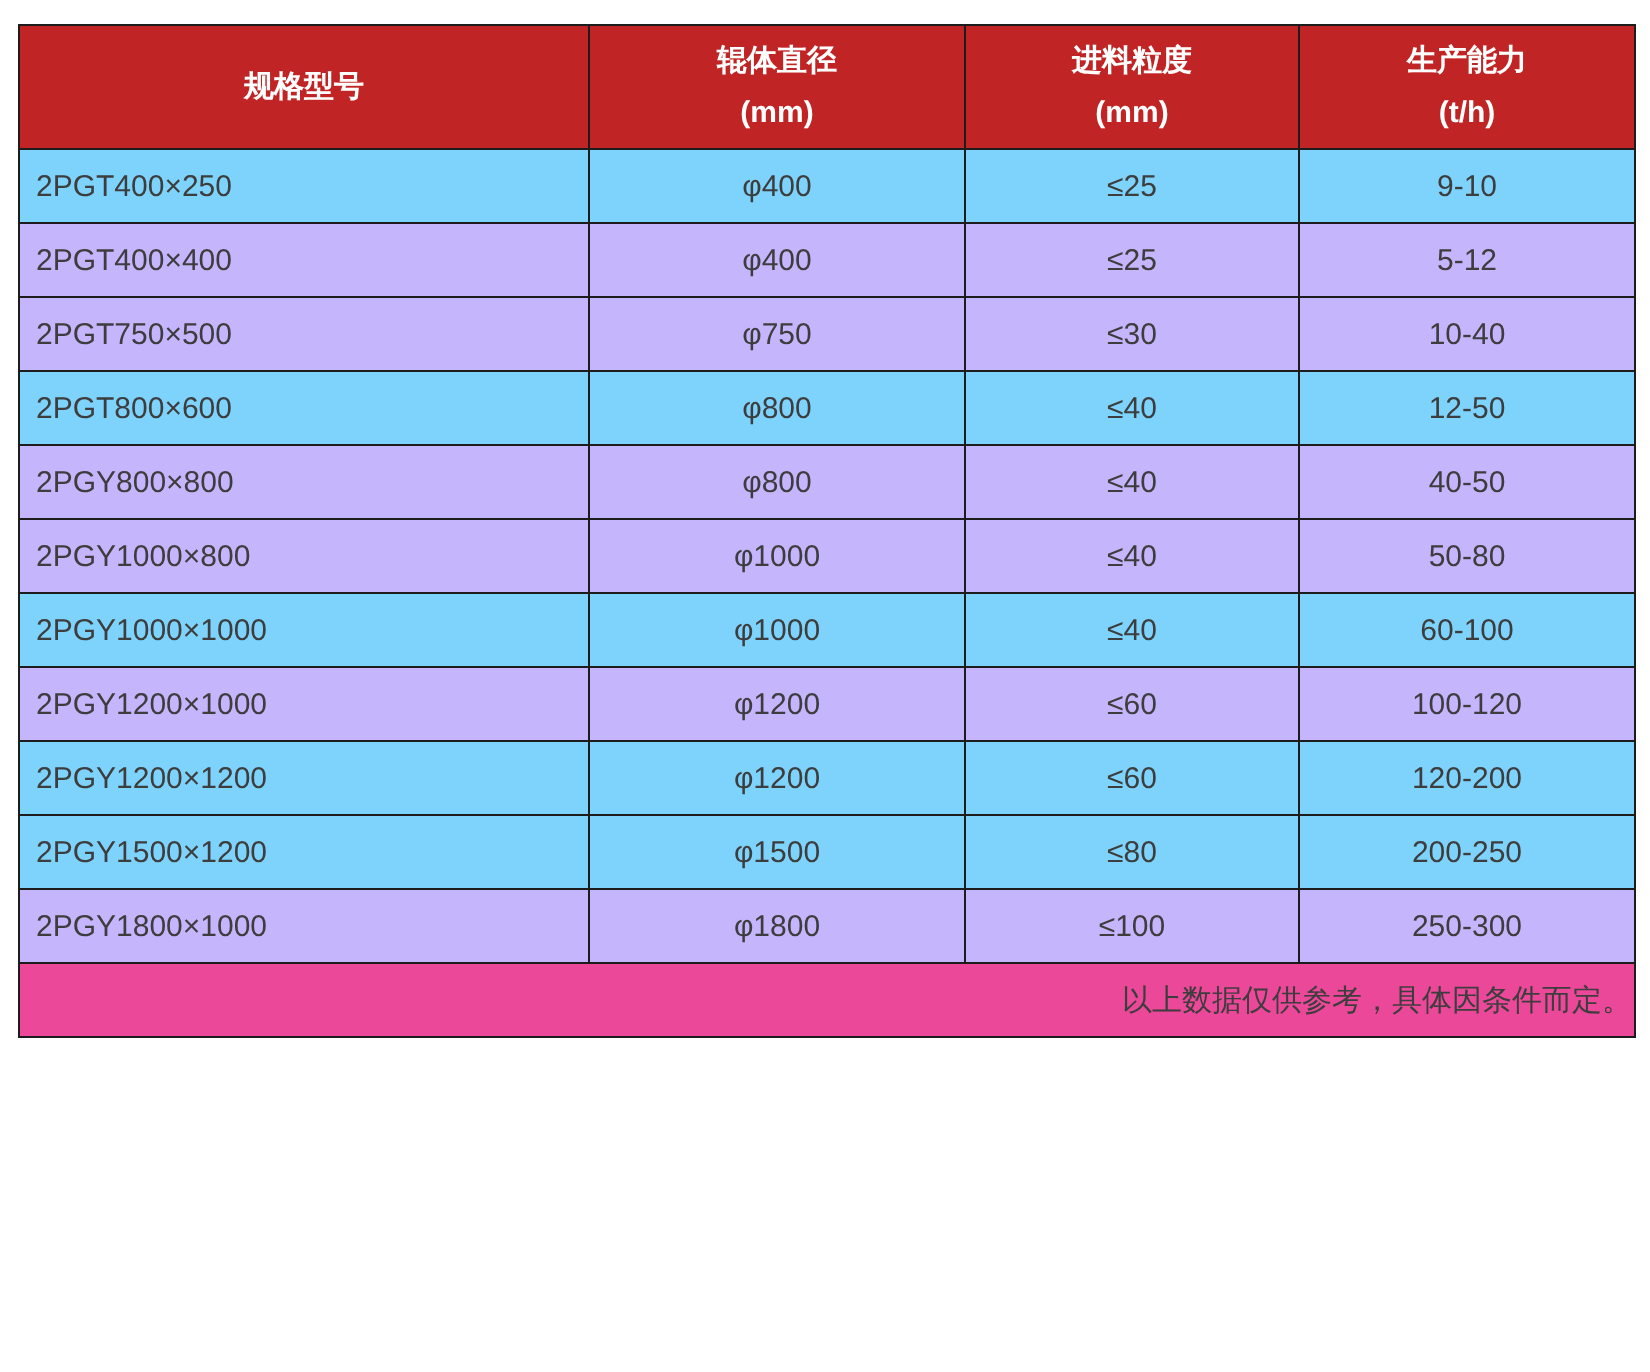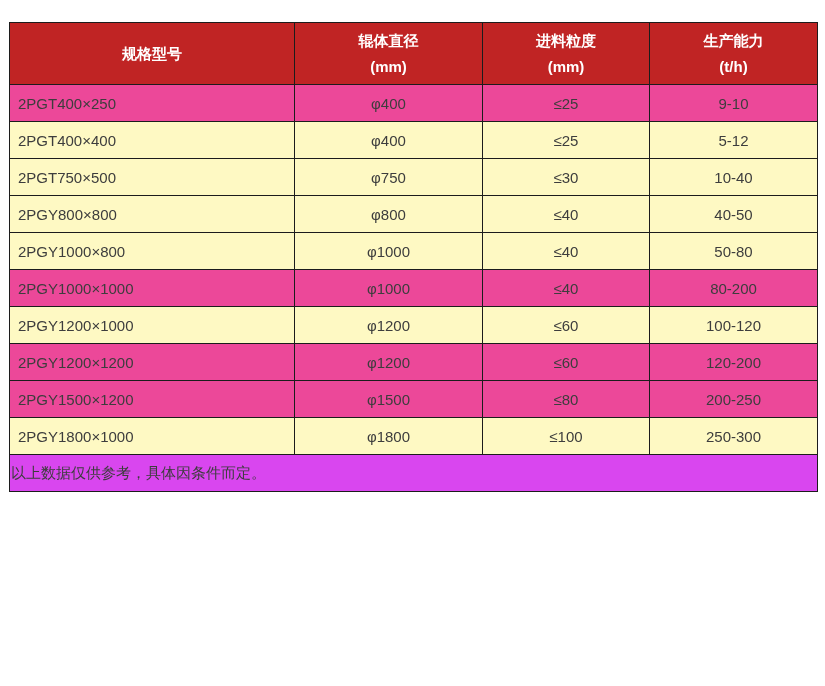--- a/index.html
+++ b/index.html
@@ -6,21 +6,21 @@
     margin: 0;
     padding: 0;
     background: #ffffff;
     font-family: "Liberation Sans", "DejaVu Sans", sans-serif;
   }
   .page {
     width: 825px;
     height: 686px;
     background: #ffffff;
     box-sizing: border-box;
-    padding: 22px 8px 0 9px;
+    padding: 12px 8px 0 9px;
   }
   table.spec-table {
     width: 808px;
     border-collapse: collapse;
     table-layout: fixed;
   }
   table.spec-table th,
   table.spec-table td {
     border: 1px solid #1c1c1c;
     box-sizing: border-box;
@@ -37,37 +37,37 @@
   }
   .th-line {
     line-height: 26px;
   }
   tbody td {
     height: 37px;
     font-size: 15px;
     color: #3d3d3d;
     text-align: center;
     vertical-align: middle;
-    background: #ec4899;
+    background: #7dd3fc;
     padding: 0 4px;
   }
   tbody td.left {
     text-align: left;
     padding-left: 8px;
   }
   tbody tr.alt td {
-    background: #fef9c3;
+    background: #c4b5fd;
   }
   tfoot td {
     height: 37px;
     font-size: 15px;
     color: #3d3d3d;
-    text-align: left;
+    text-align: right;
     vertical-align: middle;
-    background: #d946ef;
+    background: #ec4899;
     font-family: Liberation Mono, monospace;
   }
 </style>
 </head>
 <body>
 
 <div class="page">
   <table class="spec-table">
     <colgroup>
       <col style="width:285px">
@@ -106,37 +106,43 @@
           <td>φ400</td>
           <td>≤25</td>
           <td>5-12</td>
         </tr>
         <tr class="alt">
           <td class="left">2PGT750×500</td>
           <td>φ750</td>
           <td>≤30</td>
           <td>10-40</td>
         </tr>
+        <tr>
+          <td class="left">2PGT800×600</td>
+          <td>φ800</td>
+          <td>≤40</td>
+          <td>12-50</td>
+        </tr>
         <tr class="alt">
           <td class="left">2PGY800×800</td>
           <td>φ800</td>
           <td>≤40</td>
           <td>40-50</td>
         </tr>
         <tr class="alt">
           <td class="left">2PGY1000×800</td>
           <td>φ1000</td>
           <td>≤40</td>
           <td>50-80</td>
         </tr>
         <tr>
           <td class="left">2PGY1000×1000</td>
           <td>φ1000</td>
           <td>≤40</td>
-          <td>80-200</td>
+          <td>60-100</td>
         </tr>
         <tr class="alt">
           <td class="left">2PGY1200×1000</td>
           <td>φ1200</td>
           <td>≤60</td>
           <td>100-120</td>
         </tr>
         <tr>
           <td class="left">2PGY1200×1200</td>
           <td>φ1200</td>

